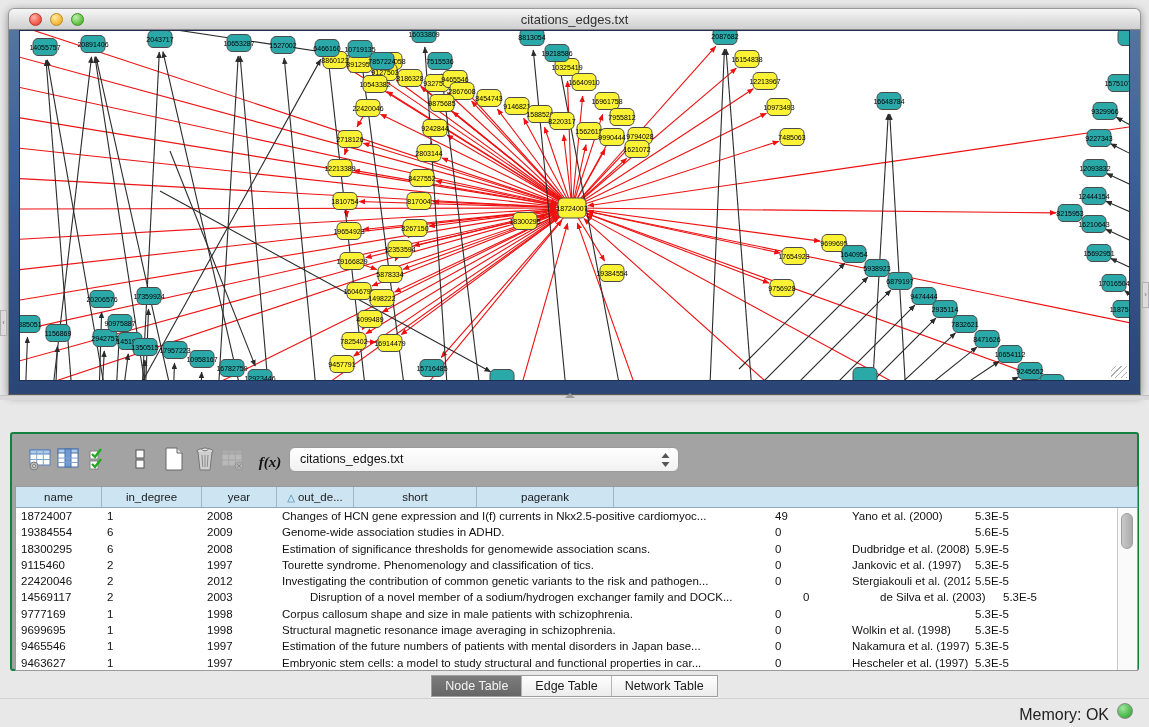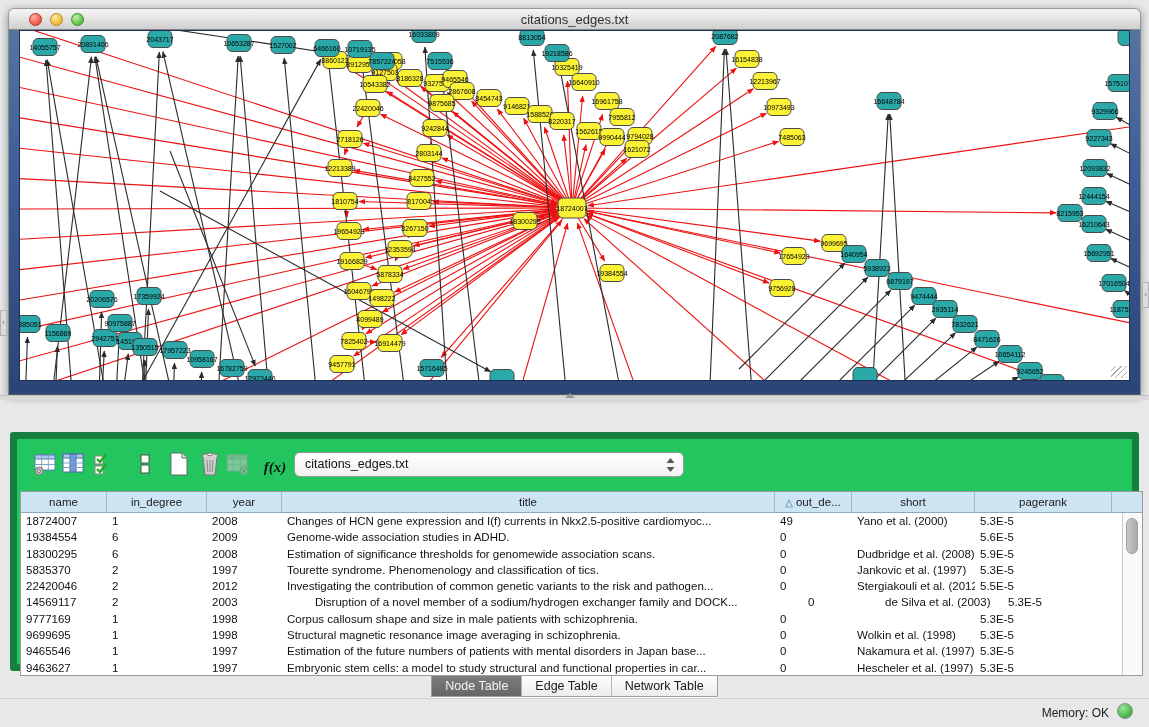--- a/index.html
+++ b/index.html
@@ -40,21 +40,21 @@
                 border-bottom:5px solid #9a9a9a;}
 
   
   .tp-header{position:absolute;top:399px;left:0;right:0;height:29px;
              background:linear-gradient(#f1f1f1,#e3e3e3);border-bottom:1px solid #cecece;}
   .tp-title{position:absolute;left:14px;top:7px;font-size:12.5px;color:#222;}
   .tp-float{position:absolute;right:42px;top:7px;width:16px;height:16px;cursor:pointer;}
   .tp-close{position:absolute;right:12px;top:4px;font-size:15px;font-weight:bold;color:#1a1a1a;cursor:pointer;}
 
   .tp-panel{position:absolute;left:10px;top:432px;width:1129px;height:239px;
-            background:#22c55e;border:7px solid #15803d;border-radius:3px;box-sizing:border-box;}
+            background:#a3a3a3;border:2px solid #15803d;border-radius:3px;box-sizing:border-box;}
 
   .ticon{position:absolute;top:12px;width:26px;height:26px;border:none;background:transparent;padding:0;cursor:pointer;}
   .fx{font-family:"Liberation Serif",serif;font-style:italic;font-weight:bold;font-size:15px;color:#111;}
   .combo{position:absolute;left:277px;top:13px;width:390px;height:25px;background:linear-gradient(#ffffff,#f1f1f1);
          border:1px solid #9b9b9b;border-radius:6px;box-sizing:border-box;cursor:pointer;}
   .combo-text{position:absolute;left:10px;top:4px;font-size:12.5px;color:#111;}
   .combo-arrows{position:absolute;right:8px;top:5px;}
 
   .ntable{position:absolute;left:3px;top:52px;width:1123px;height:185px;background:#fff;
           border:1px solid #9a9a9a;box-sizing:border-box;overflow:hidden;}
@@ -74,21 +74,21 @@
   .seg-wrap{position:absolute;top:675px;left:0;right:0;display:flex;justify-content:center;}
   .seg{display:flex;border:1px solid #9e9e9e;border-radius:0;overflow:hidden;background:#fff;
        box-shadow:0 1px 1px rgba(255,255,255,.8);}
   .seg button{border:none;margin:0;padding:3px 13px;font-size:12.5px;font-family:"Liberation Sans",sans-serif;
        background:linear-gradient(#ffffff,#ececec);color:#1a1a1a;border-right:1px solid #b5b5b5;cursor:pointer;}
   .seg button:last-child{border-right:none;}
   .seg button.active{background:linear-gradient(#7d7d7d,#666666);color:#f4f4f4;}
 
   
   .status-sep{position:absolute;left:0;right:0;top:698px;height:1px;background:#d2d2d2;}
-  .mem-label{position:absolute;right:40px;top:706px;font-size:12px;color:#222;}
+  .mem-label{position:absolute;right:40px;top:706px;font-size:16px;color:#222;}
   .mem-dot{position:absolute;right:16px;top:703px;width:16px;height:16px;border-radius:50%;
            background:radial-gradient(circle at 35% 30%,#9fe49f,#4cbb4c 60%,#339933);
            border:1px solid #8a8a8a;box-sizing:border-box;}
 </style>
 </head>
 <body>
 
 <div class="stage">
 
   <div class="net-window">
@@ -548,21 +548,20 @@
           <path d="M4.5 14 L8.5 9 L0.5 9 z" fill="#555555"></path>
         </svg>
       </span>
     </div>
 
     <div class="ntable">
       <div class="thead" id="thead">
           <div class="th" style="width: 86px;">name</div>
           <div class="th" style="width: 100px;">in_degree</div>
           <div class="th" style="width: 75px;">year</div>
-          <div class="th" style="width: 493px;">title</div>
           <div class="th" style="width: 77px;"><span class="sortmark">△</span>out_de...</div>
           <div class="th" style="width: 123px;">short</div>
           <div class="th" style="width: 137px;">pagerank</div>
         </div>
       <div id="tbody">
           <div class="trow">
             <div class="td" style="width: 86px;">18724007</div>
             <div class="td" style="width: 100px;">1</div>
             <div class="td" style="width: 75px;">2008</div>
             <div class="td" style="width: 493px;">Changes of HCN gene expression and I(f) currents in Nkx2.5-positive cardiomyoc...</div>
@@ -582,21 +581,21 @@
           <div class="trow">
             <div class="td" style="width: 86px;">18300295</div>
             <div class="td" style="width: 100px;">6</div>
             <div class="td" style="width: 75px;">2008</div>
             <div class="td" style="width: 493px;">Estimation of significance thresholds for genomewide association scans.</div>
             <div class="td" style="width: 77px;">0</div>
             <div class="td" style="width: 123px;">Dudbridge et al. (2008)</div>
             <div class="td" style="width: 137px;">5.9E-5</div>
           </div>
           <div class="trow">
-            <div class="td" style="width: 86px;">5835370</div>
+            <div class="td" style="width: 86px;">9115460</div>
             <div class="td" style="width: 100px;">2</div>
             <div class="td" style="width: 75px;">1997</div>
             <div class="td" style="width: 493px;">Tourette syndrome. Phenomenology and classification of tics.</div>
             <div class="td" style="width: 77px;">0</div>
             <div class="td" style="width: 123px;">Jankovic et al. (1997)</div>
             <div class="td" style="width: 137px;">5.3E-5</div>
           </div>
           <div class="trow">
             <div class="td" style="width: 86px;">22420046</div>
             <div class="td" style="width: 100px;">2</div>

